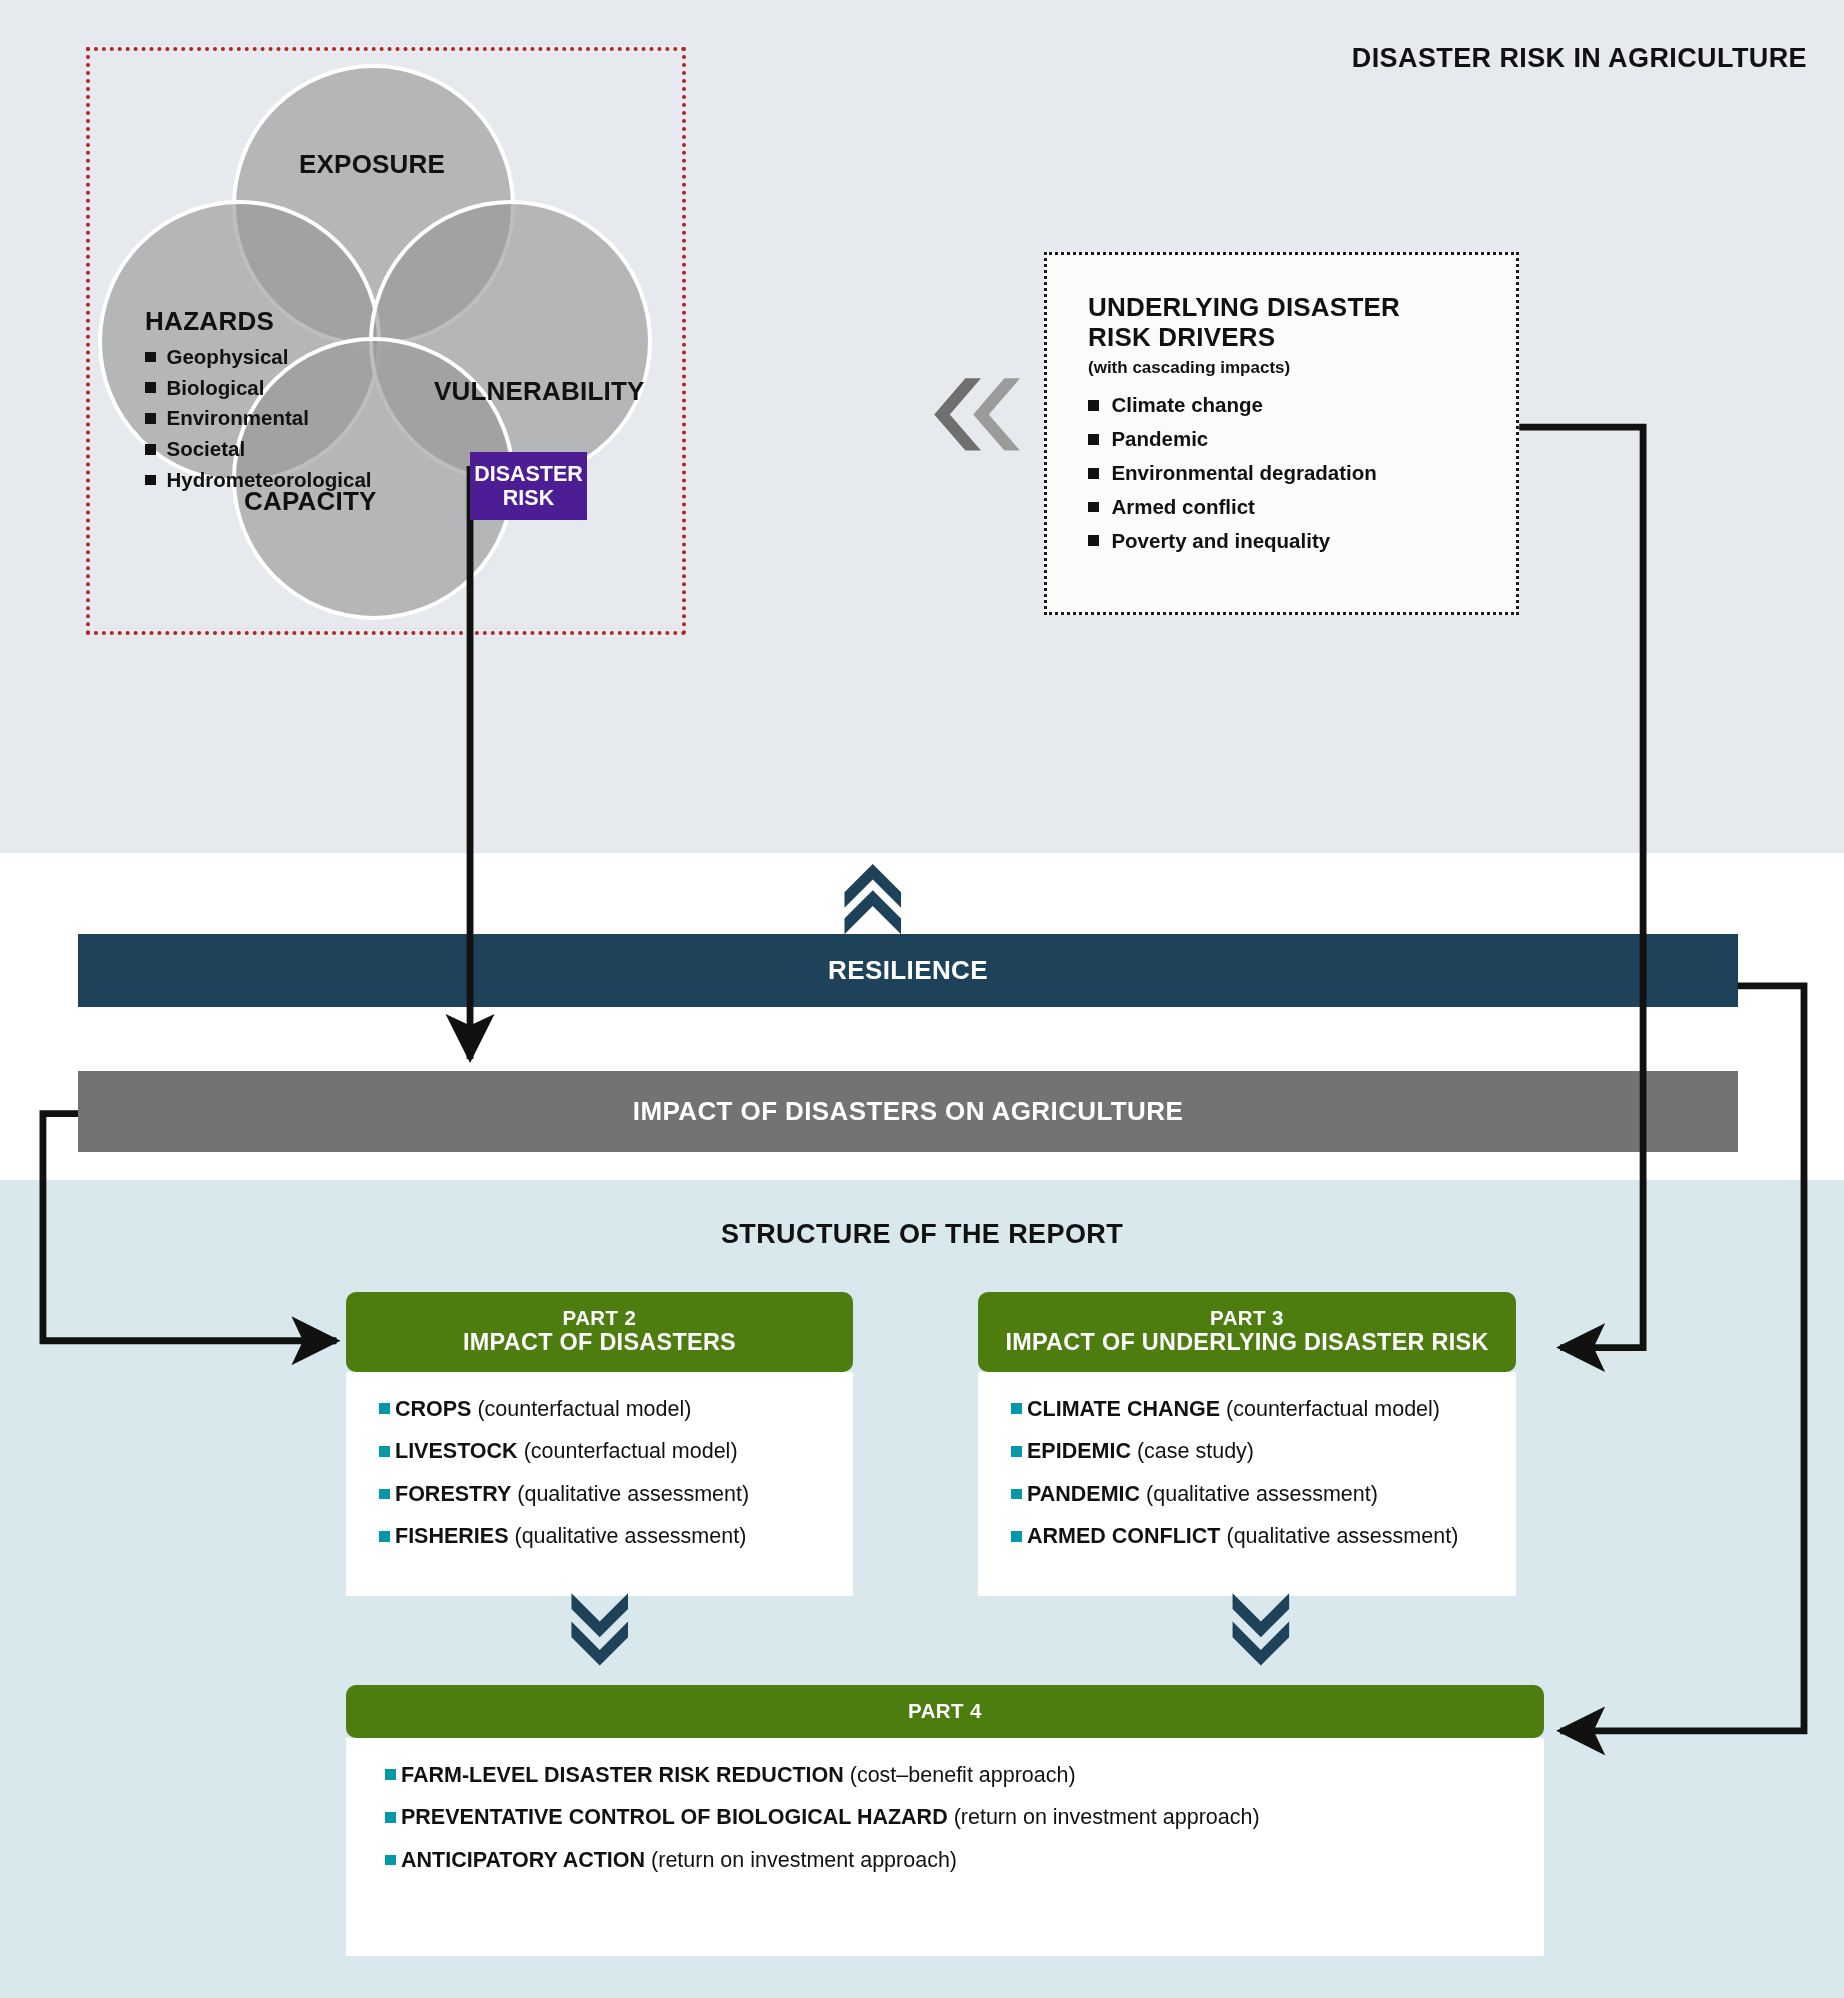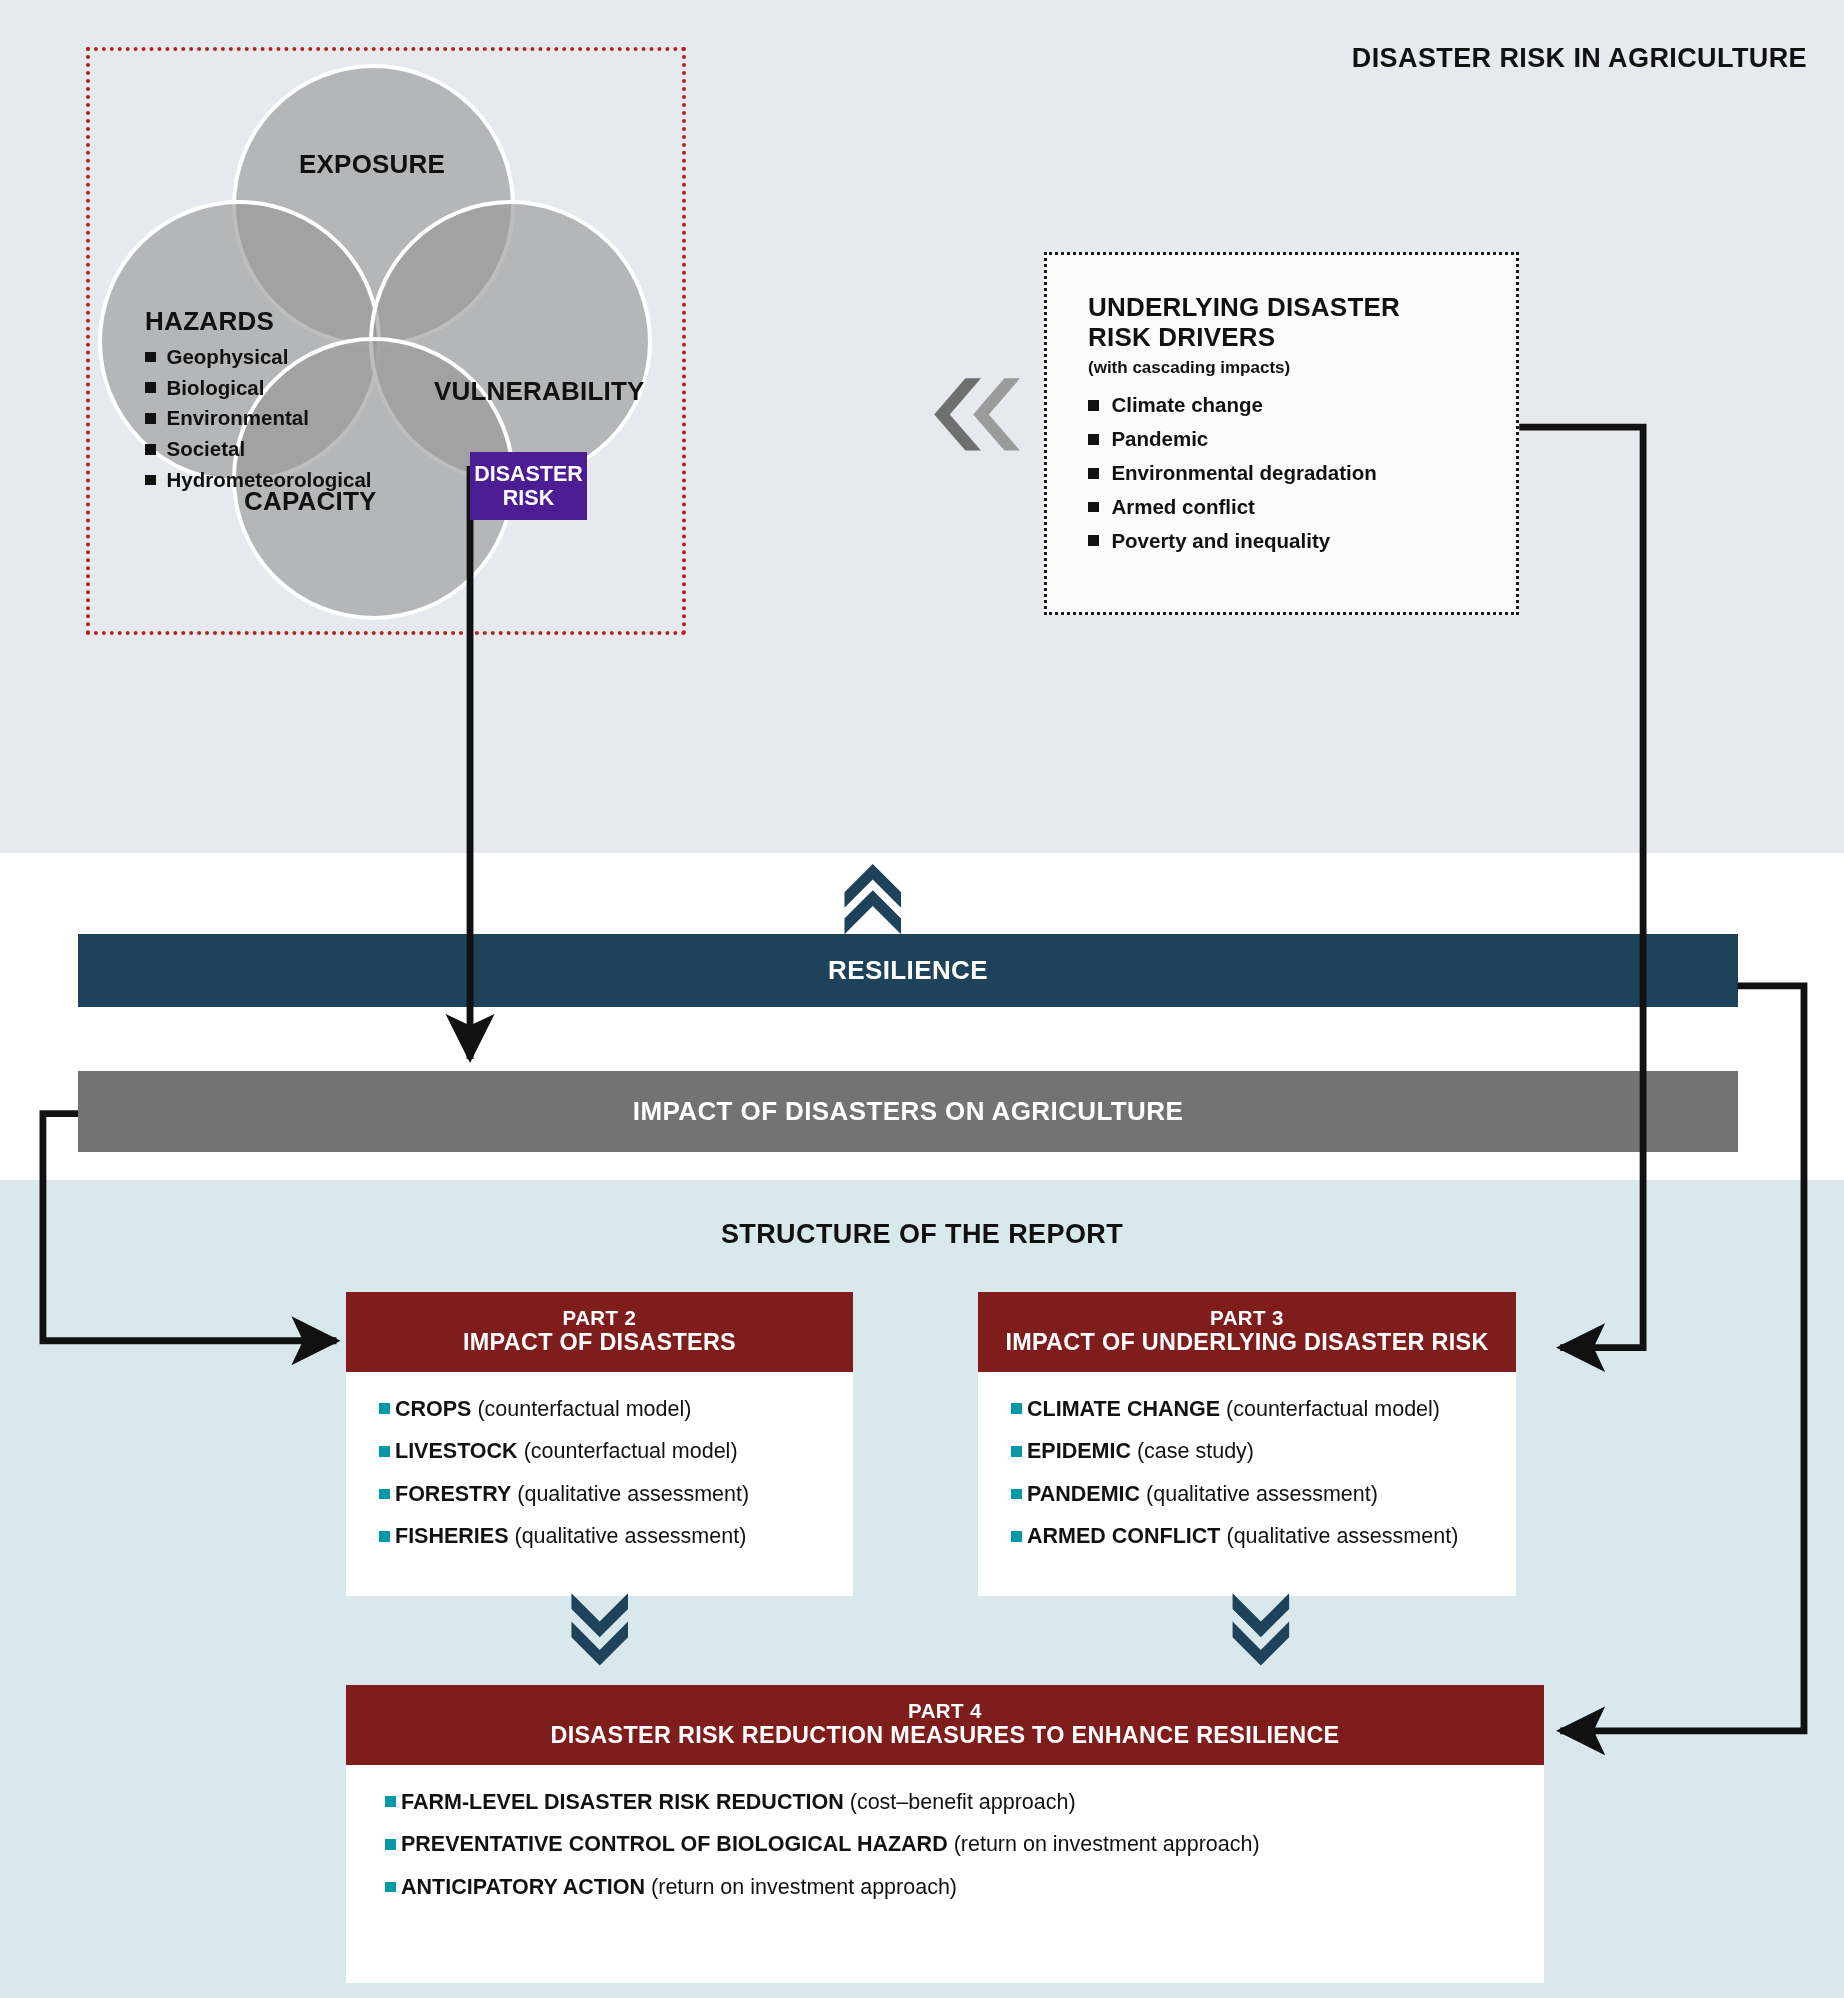--- a/index.html
+++ b/index.html
@@ -45,21 +45,21 @@
   #hazards li::before{content:"";position:absolute;left:0;top:6.8px;width:10.7px;height:10.7px;background:#111;}
 
   
   .bigbar{position:absolute;display:flex;align-items:center;justify-content:center;
           color:#fff;font-weight:bold;letter-spacing:0.4px;}
   #bar-resilience{left:78px;top:934px;width:1660px;height:73px;background:#1d4259;font-size:26px;}
   #bar-impact{left:78px;top:1071px;width:1660px;height:81px;background:#737373;font-size:26px;}
 
   
   .card{position:absolute;}
-  .card-head{background:#7f1d1d;color:#fff;text-align:center;padding:13.7px 0 15.6px 0;}
+  .card-head{background:#4d7c0f;color:#fff;text-align:center;padding:13.7px 0 15.6px 0;border-radius:10px;}
   .card-head .pn{font-size:20.5px;font-weight:bold;letter-spacing:0.4px;line-height:23.4px;}
   .card-head .pt{font-size:23.4px;font-weight:bold;letter-spacing:0.3px;line-height:27px;}
   .card-body{background:#ffffff;padding:25px 0 25px 33px;}
   .card-body ul{list-style:none;margin:0;padding:0;}
   .card-body li{font-size:21.5px;color:#111;margin-bottom:17.6px;padding-left:16px;position:relative;white-space:nowrap;}
   .card-body li:last-child{margin-bottom:0;}
   .card-body li::before{content:"";position:absolute;left:0;top:6.8px;width:10.7px;height:10.7px;background:#0598a8;}
   .card-body li b{font-weight:bold;}
   .card-body li span{font-weight:normal;}
 
@@ -156,21 +156,20 @@
         <li><b>EPIDEMIC</b> <span>(case study)</span></li>
         <li><b>PANDEMIC</b> <span>(qualitative assessment)</span></li>
         <li><b>ARMED CONFLICT</b> <span>(qualitative assessment)</span></li>
       </ul>
     </div>
   </div>
 
   <div class="card" id="card4">
     <div class="card-head">
       <div class="pn">PART 4</div>
-      <div class="pt">DISASTER RISK REDUCTION MEASURES TO ENHANCE RESILIENCE</div>
     </div>
     <div class="card-body">
       <ul>
         <li><b>FARM-LEVEL DISASTER RISK REDUCTION</b> <span>(cost–benefit approach)</span></li>
         <li><b>PREVENTATIVE CONTROL OF BIOLOGICAL HAZARD</b> <span>(return on investment approach)</span></li>
         <li><b>ANTICIPATORY ACTION</b> <span>(return on investment approach)</span></li>
       </ul>
     </div>
   </div>
 

